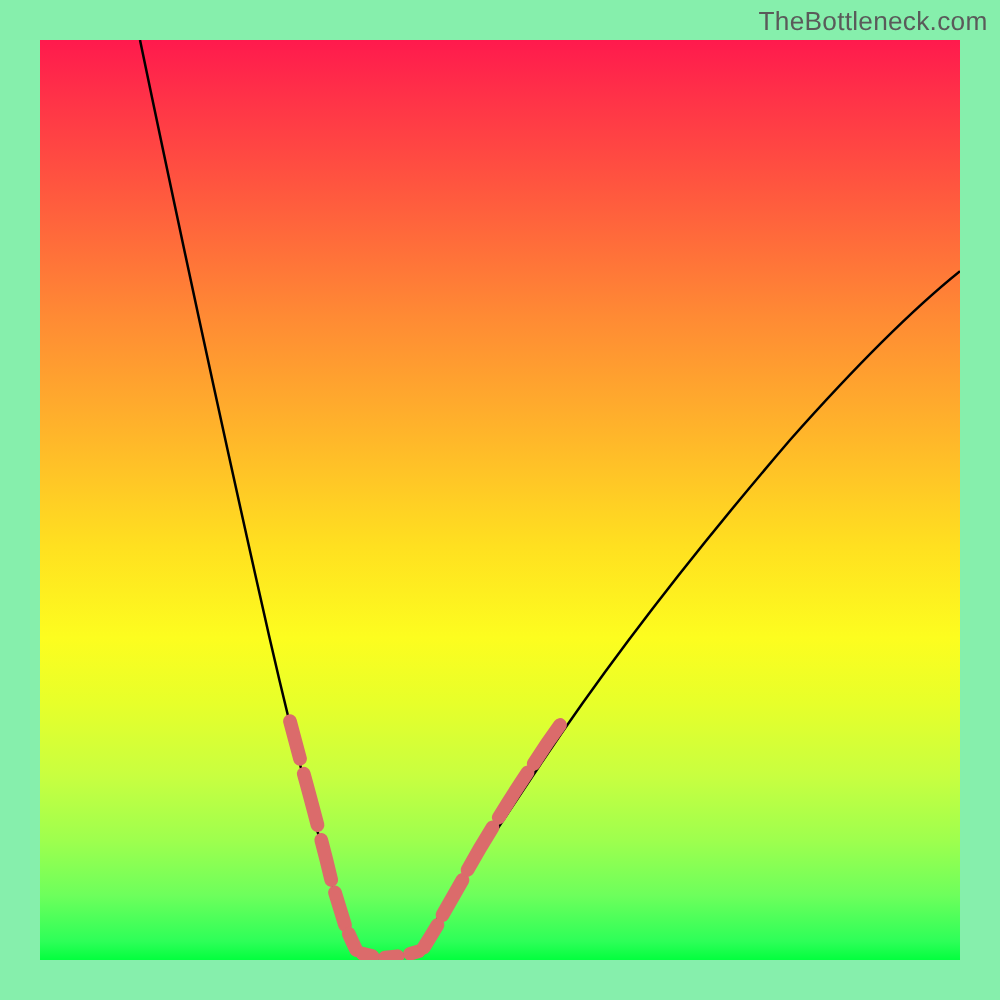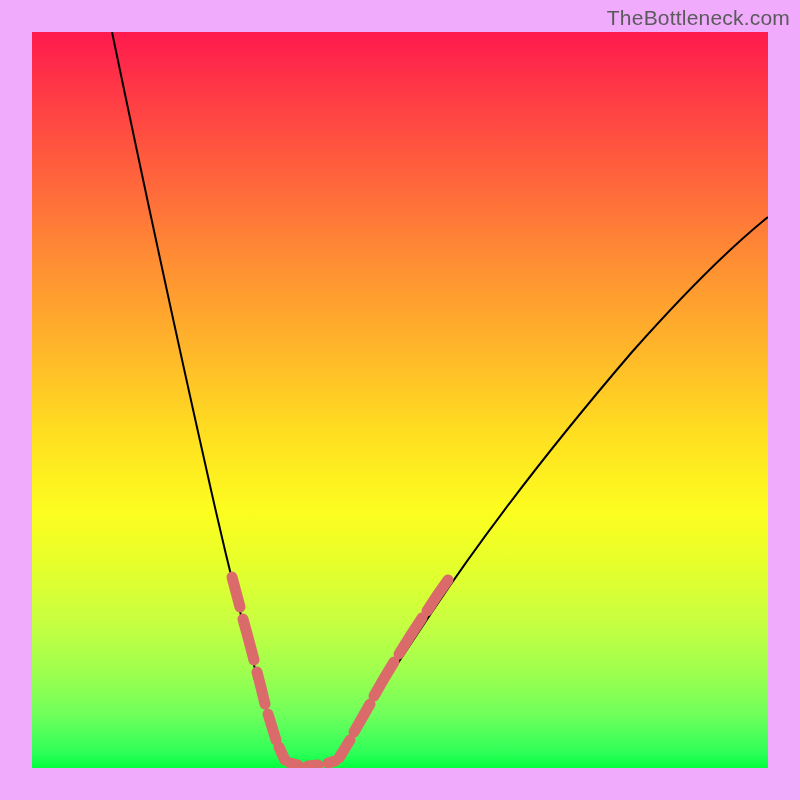--- a/index.html
+++ b/index.html
@@ -7,21 +7,21 @@
     padding: 0;
     width: 800px;
     height: 800px;
     background: #000;
     overflow: hidden;
     font-family: Arial, Helvetica, sans-serif;
   }
   .frame {
     position: absolute;
     inset: 0;
-    background: #f0abfc;
+    background: #86efac;
   }
   .plot {
     position: absolute;
     left: 32px;
     top: 32px;
     width: 736px;
     height: 736px;
     
     background: linear-gradient(
       to bottom,

